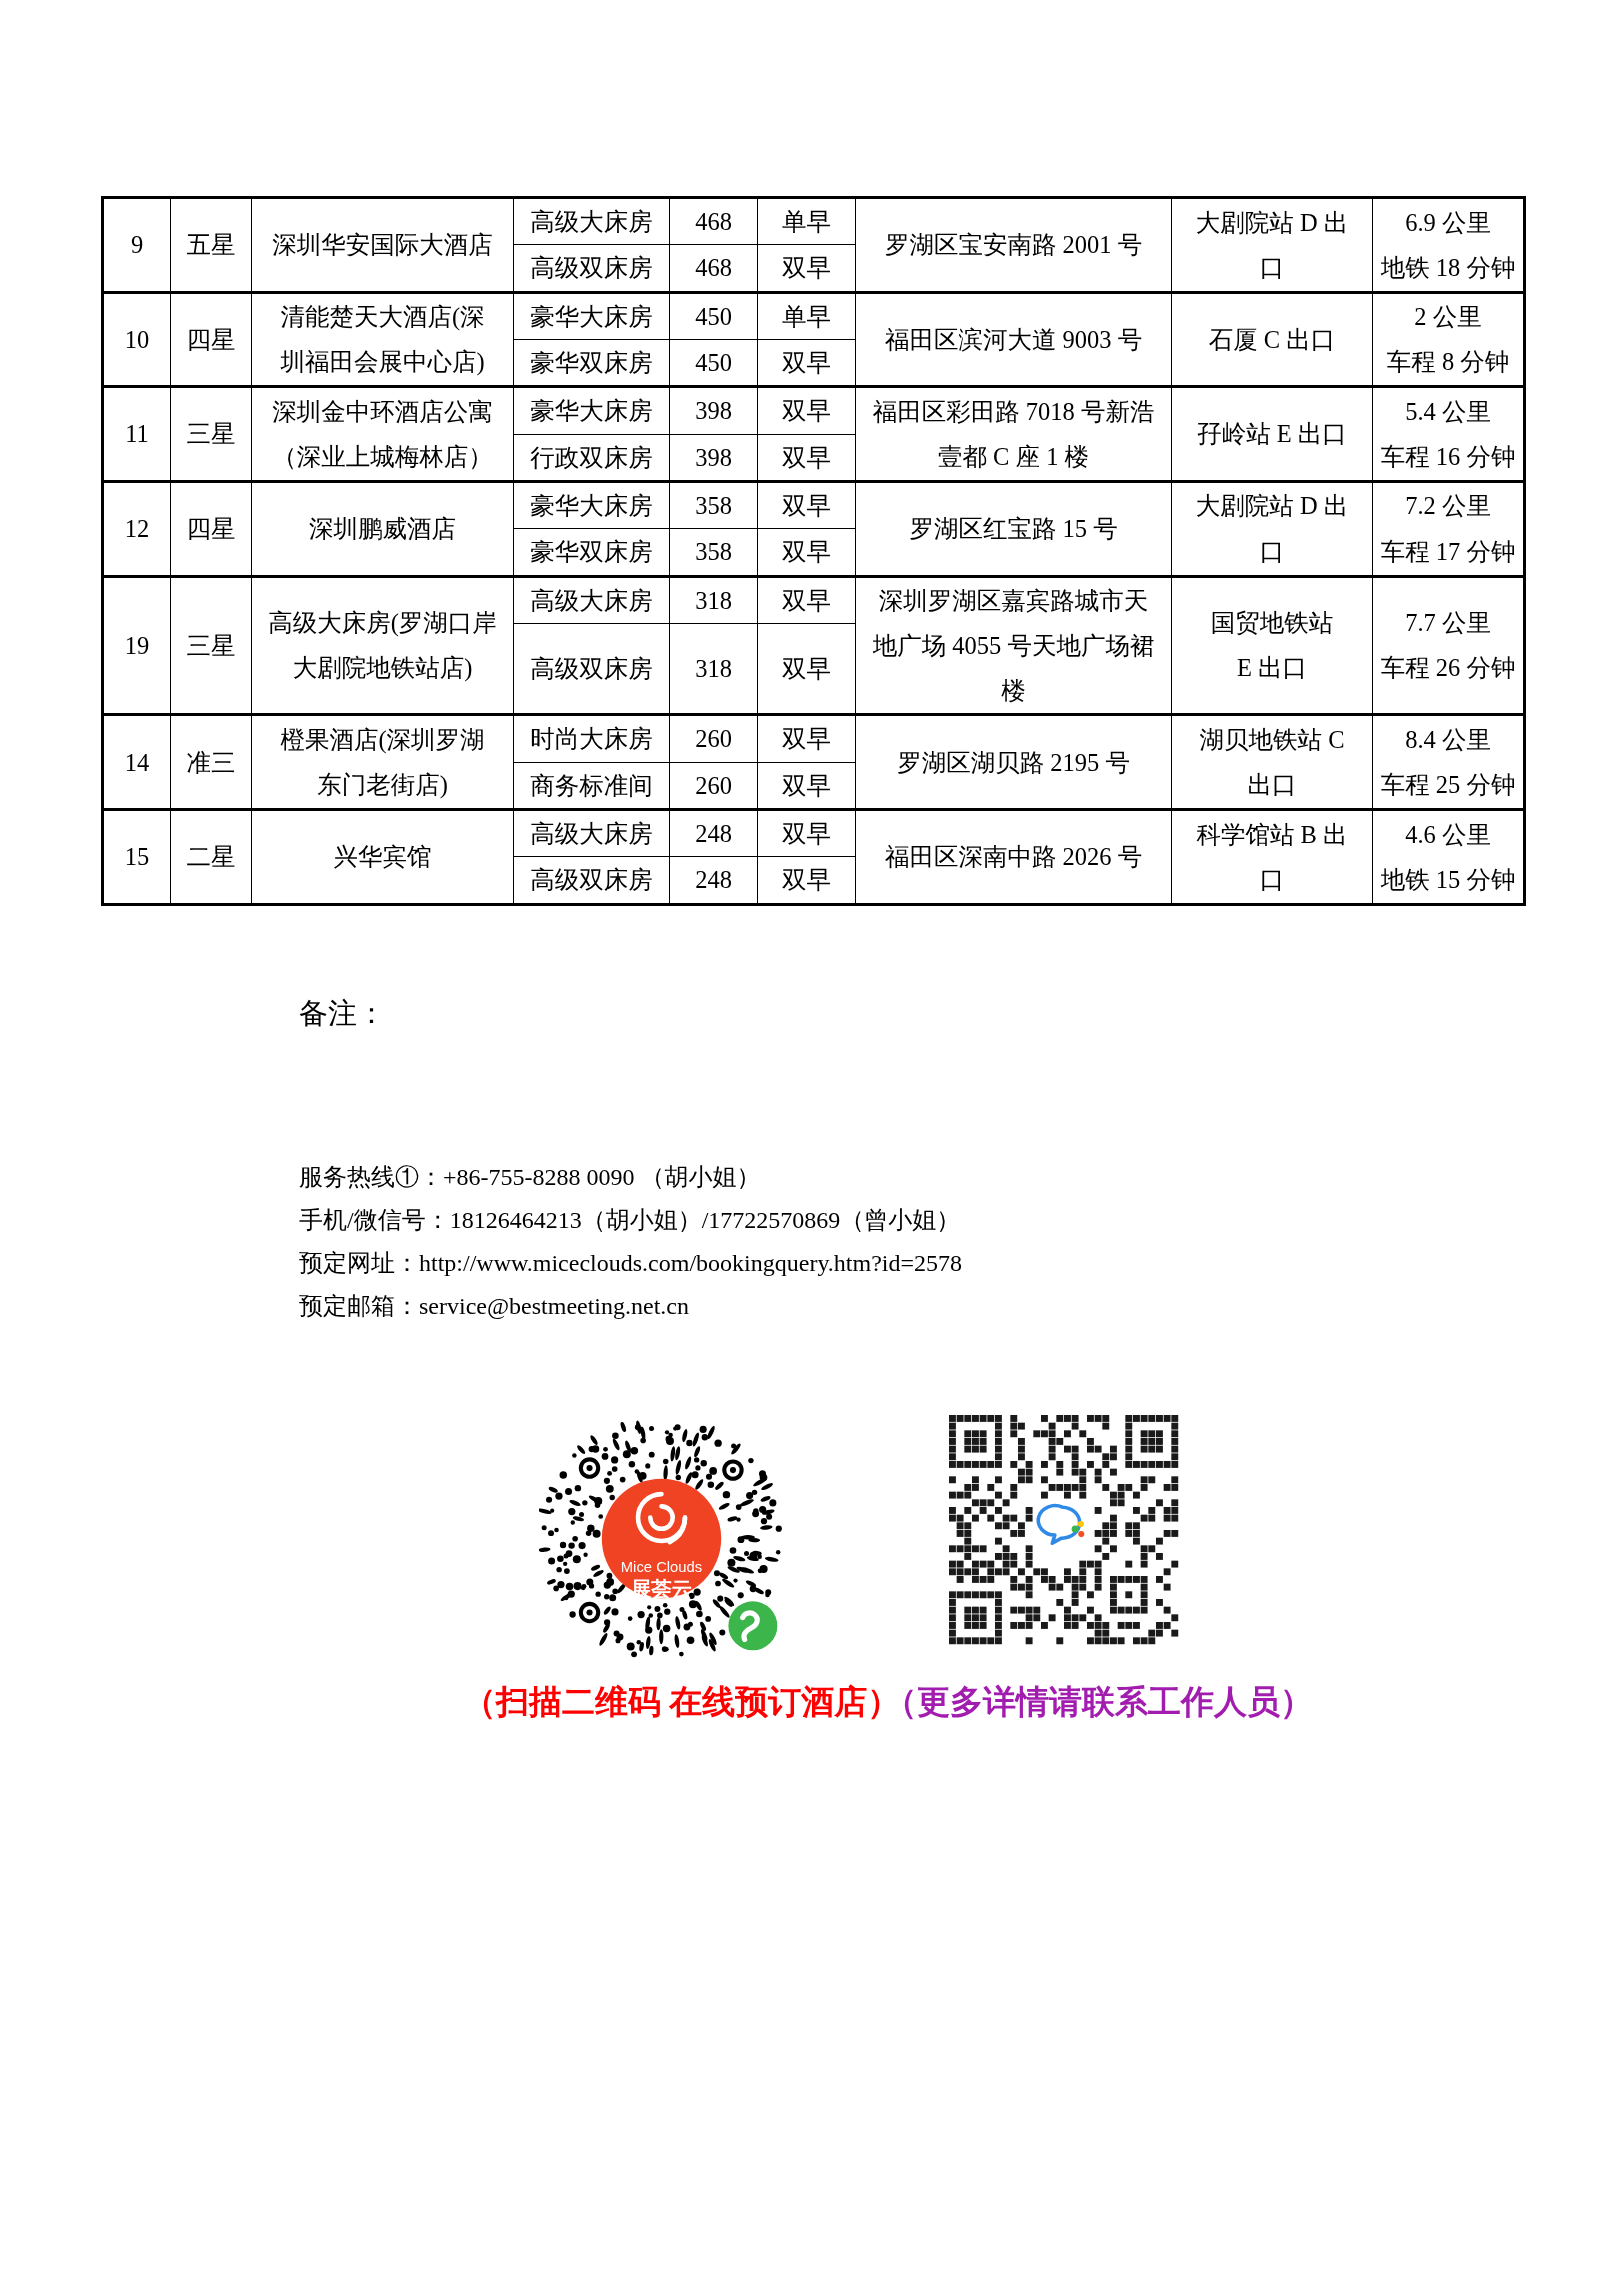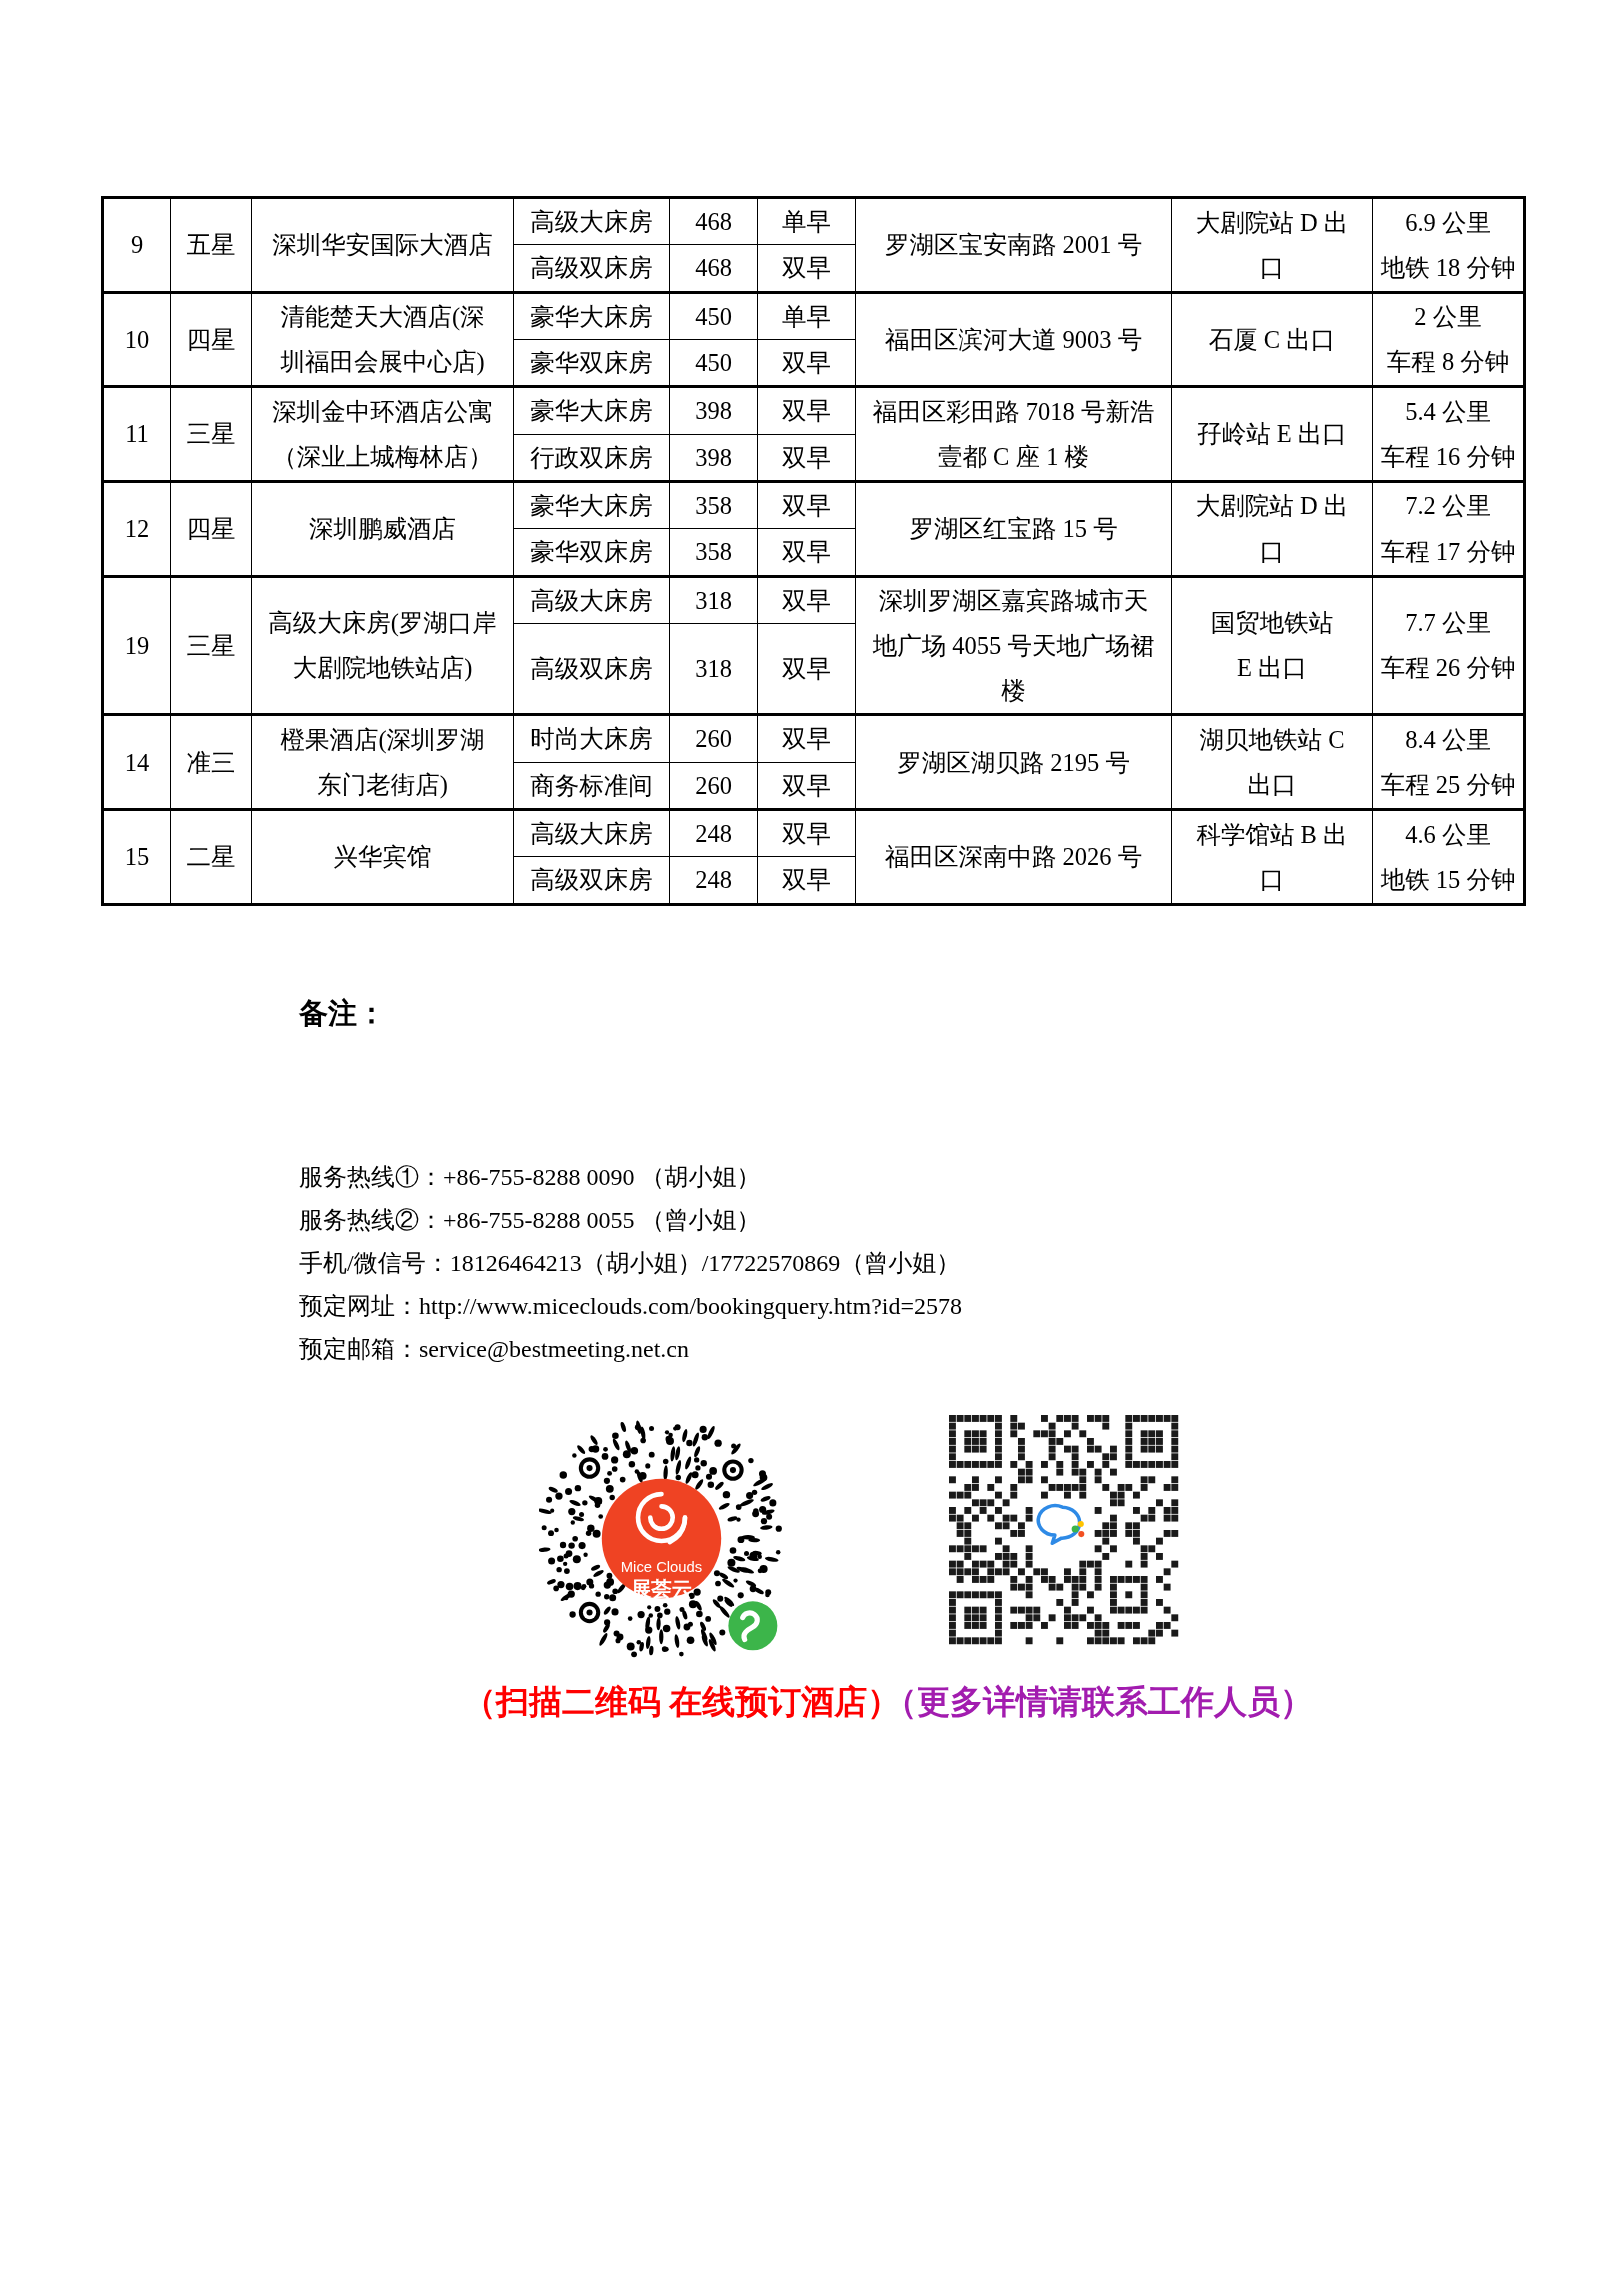--- a/index.html
+++ b/index.html
@@ -19,21 +19,21 @@
     border:1.5px solid #000;
     text-align:center;vertical-align:middle;
     white-space:pre-line;
     padding:0 3.1px;overflow:hidden;
   }
   table.hotels tr{height:44px;}
   table.hotels tr.tall2{height:90px;}
   table.hotels tr.hr td{border-top:3.1px solid #000;}
   
   .notes{position:absolute;left:299px;top:943px;font-size:29px;line-height:47px;white-space:pre-line;}
-  .notes .title{font-weight:bold;}
+  .notes .title{font-weight:normal;}
   
   .contact{position:absolute;left:299px;top:1156px;font-size:24px;line-height:43px;}
   
   .qr-left{position:absolute;left:539px;top:1416px;width:245px;height:245px;}
   .qr-right{position:absolute;left:949px;top:1415px;width:230px;height:230px;}
   .qr-right svg.grid{position:absolute;left:0;top:0;}
   .qr-right .bubble{position:absolute;left:84px;top:82px;}
   .caption{position:absolute;top:1680px;font-size:33px;font-weight:bold;}
 </style>
 </head>
@@ -193,21 +193,20 @@
 
   </tbody>
 </table>
 
 <div class="notes">
   <div class="title">备注：</div>
 </div>
 
 <div class="contact">
   <div>服务热线①：+86-755-8288 0090 （胡小姐）</div>
-  <div>服务热线②：+86-755-8288 0055 （曾小姐）</div>
   <div>手机/微信号：18126464213（胡小姐）/17722570869（曾小姐）</div>
   <div>预定网址：http://www.miceclouds.com/bookingquery.htm?id=2578</div>
   <div>预定邮箱：service@bestmeeting.net.cn</div>
 </div>
 
 <div class="qr-left">
   <svg id="miniqr" width="245" height="245" viewBox="0 0 480 480">
     <g id="miniqr-dots">
         <circle cx="99" cy="102" r="21" fill="#000"></circle>
         <circle cx="99" cy="102" r="13" fill="#fff"></circle>

